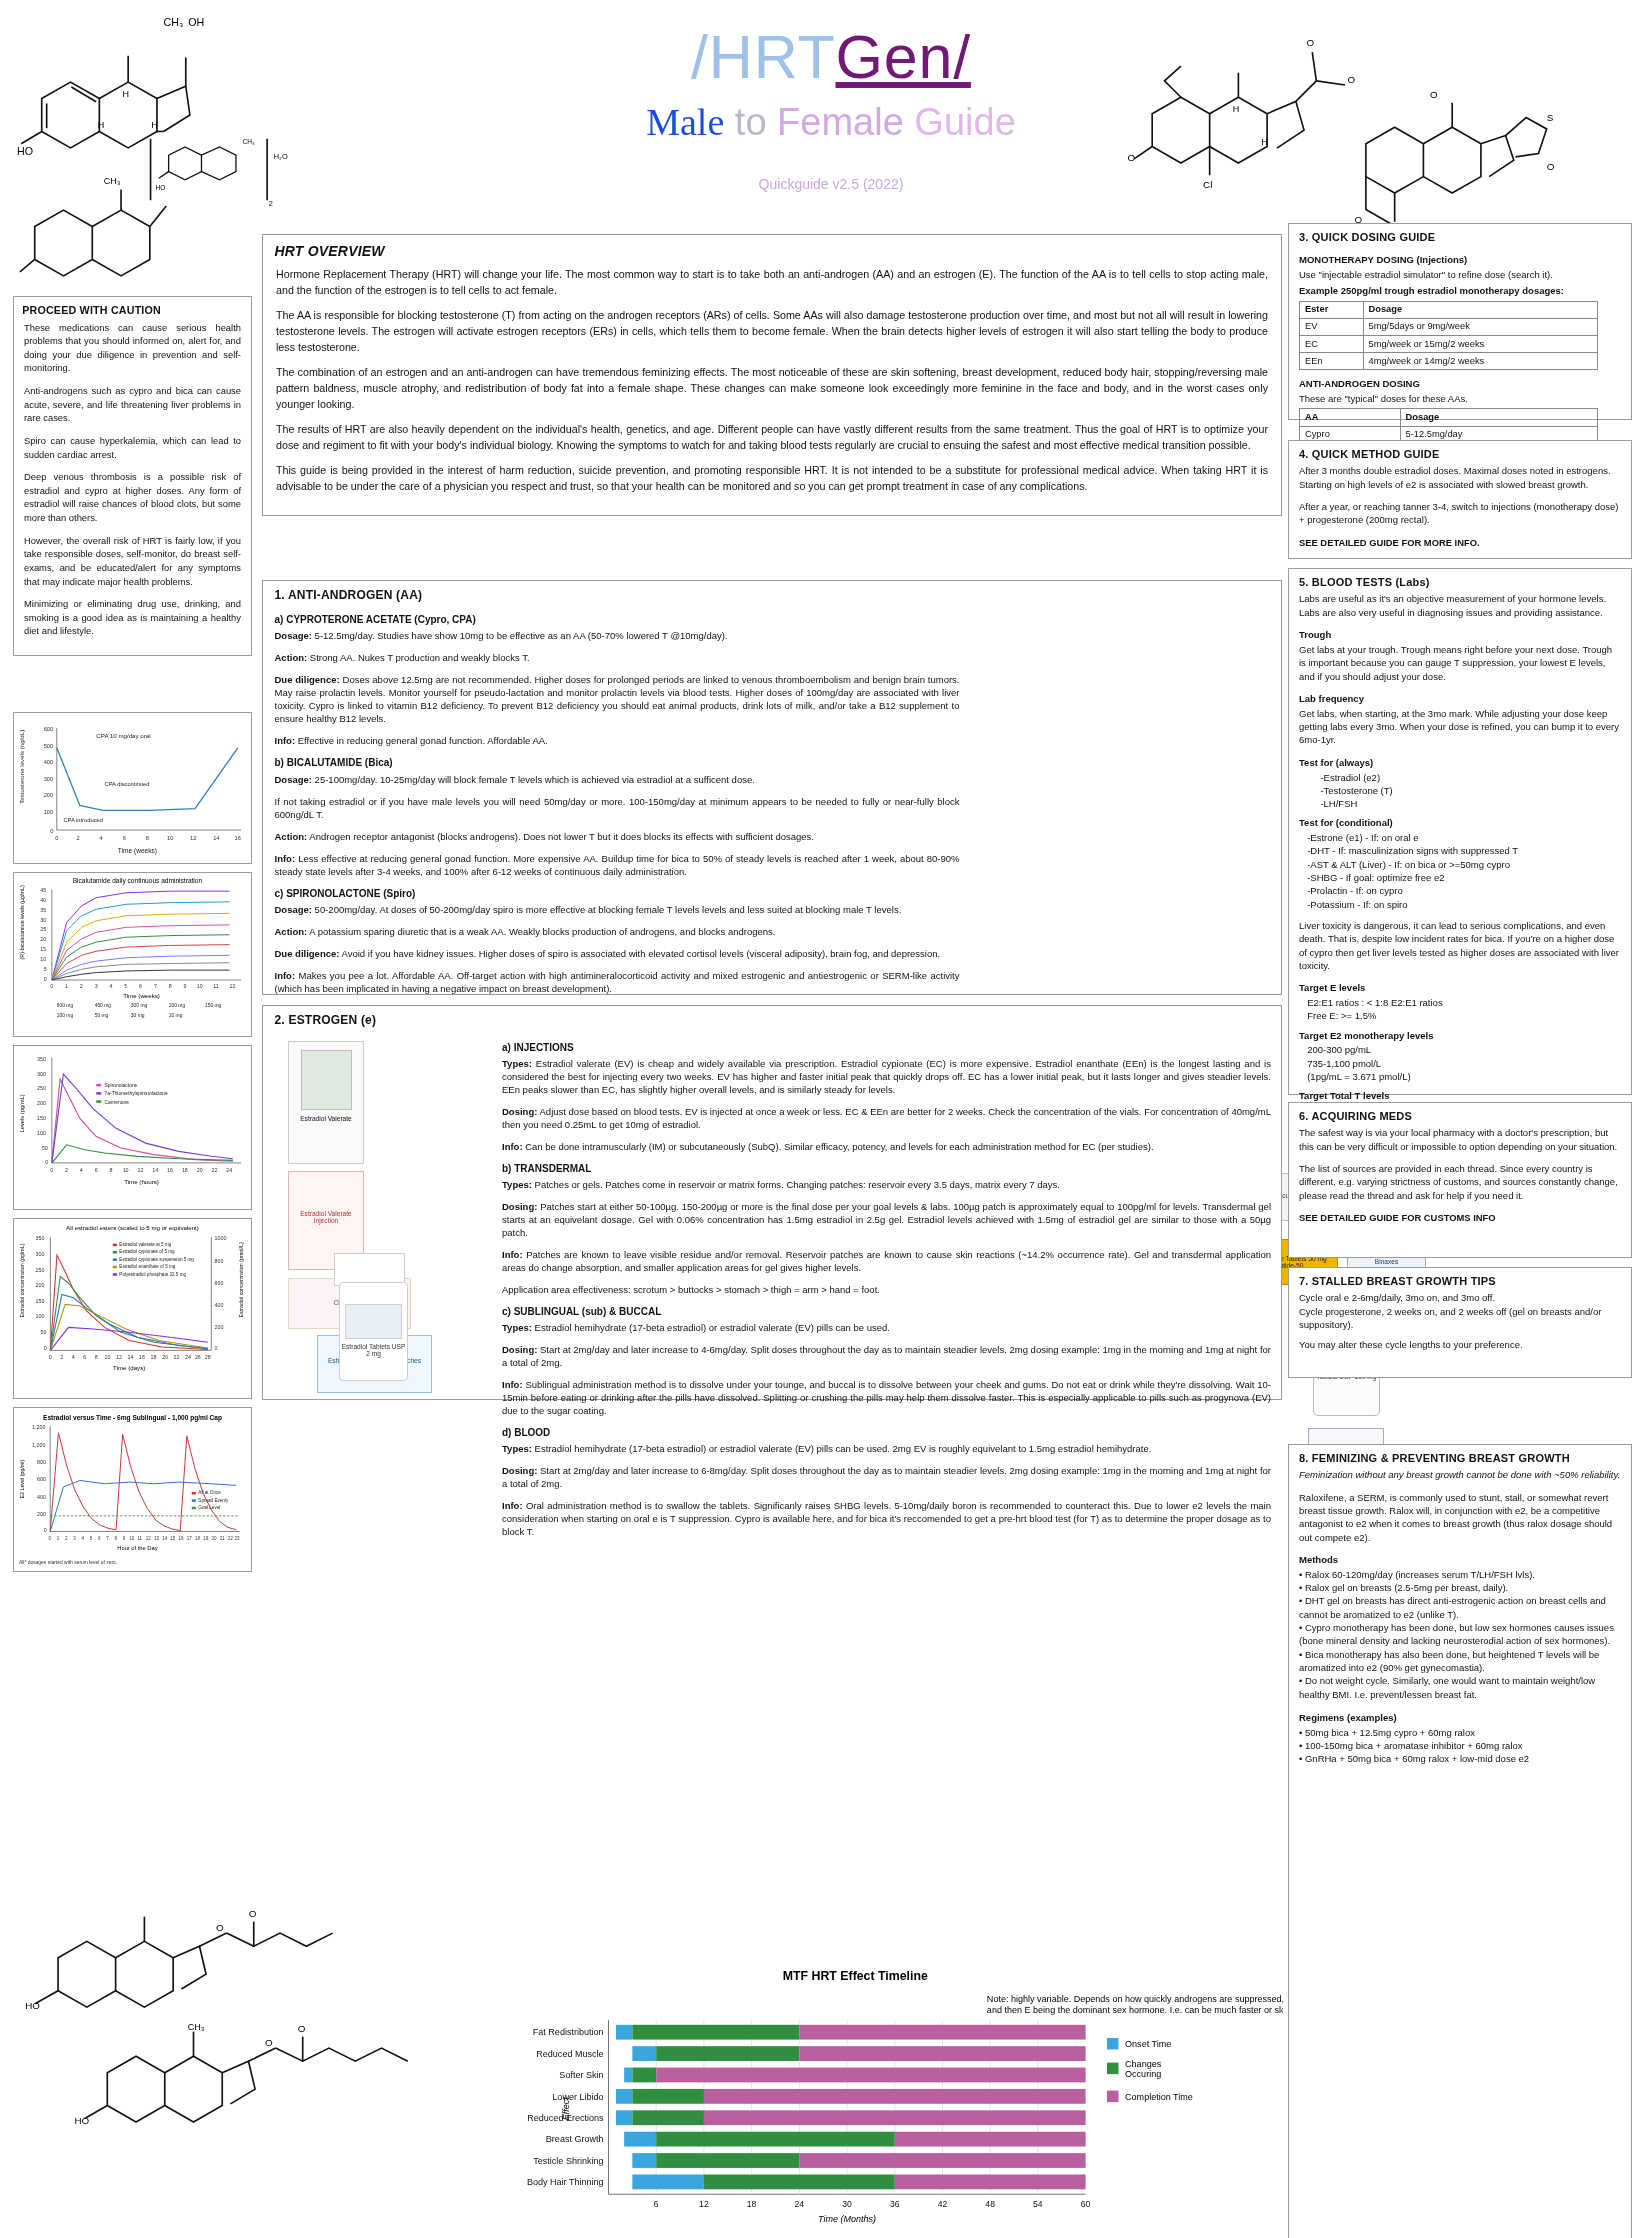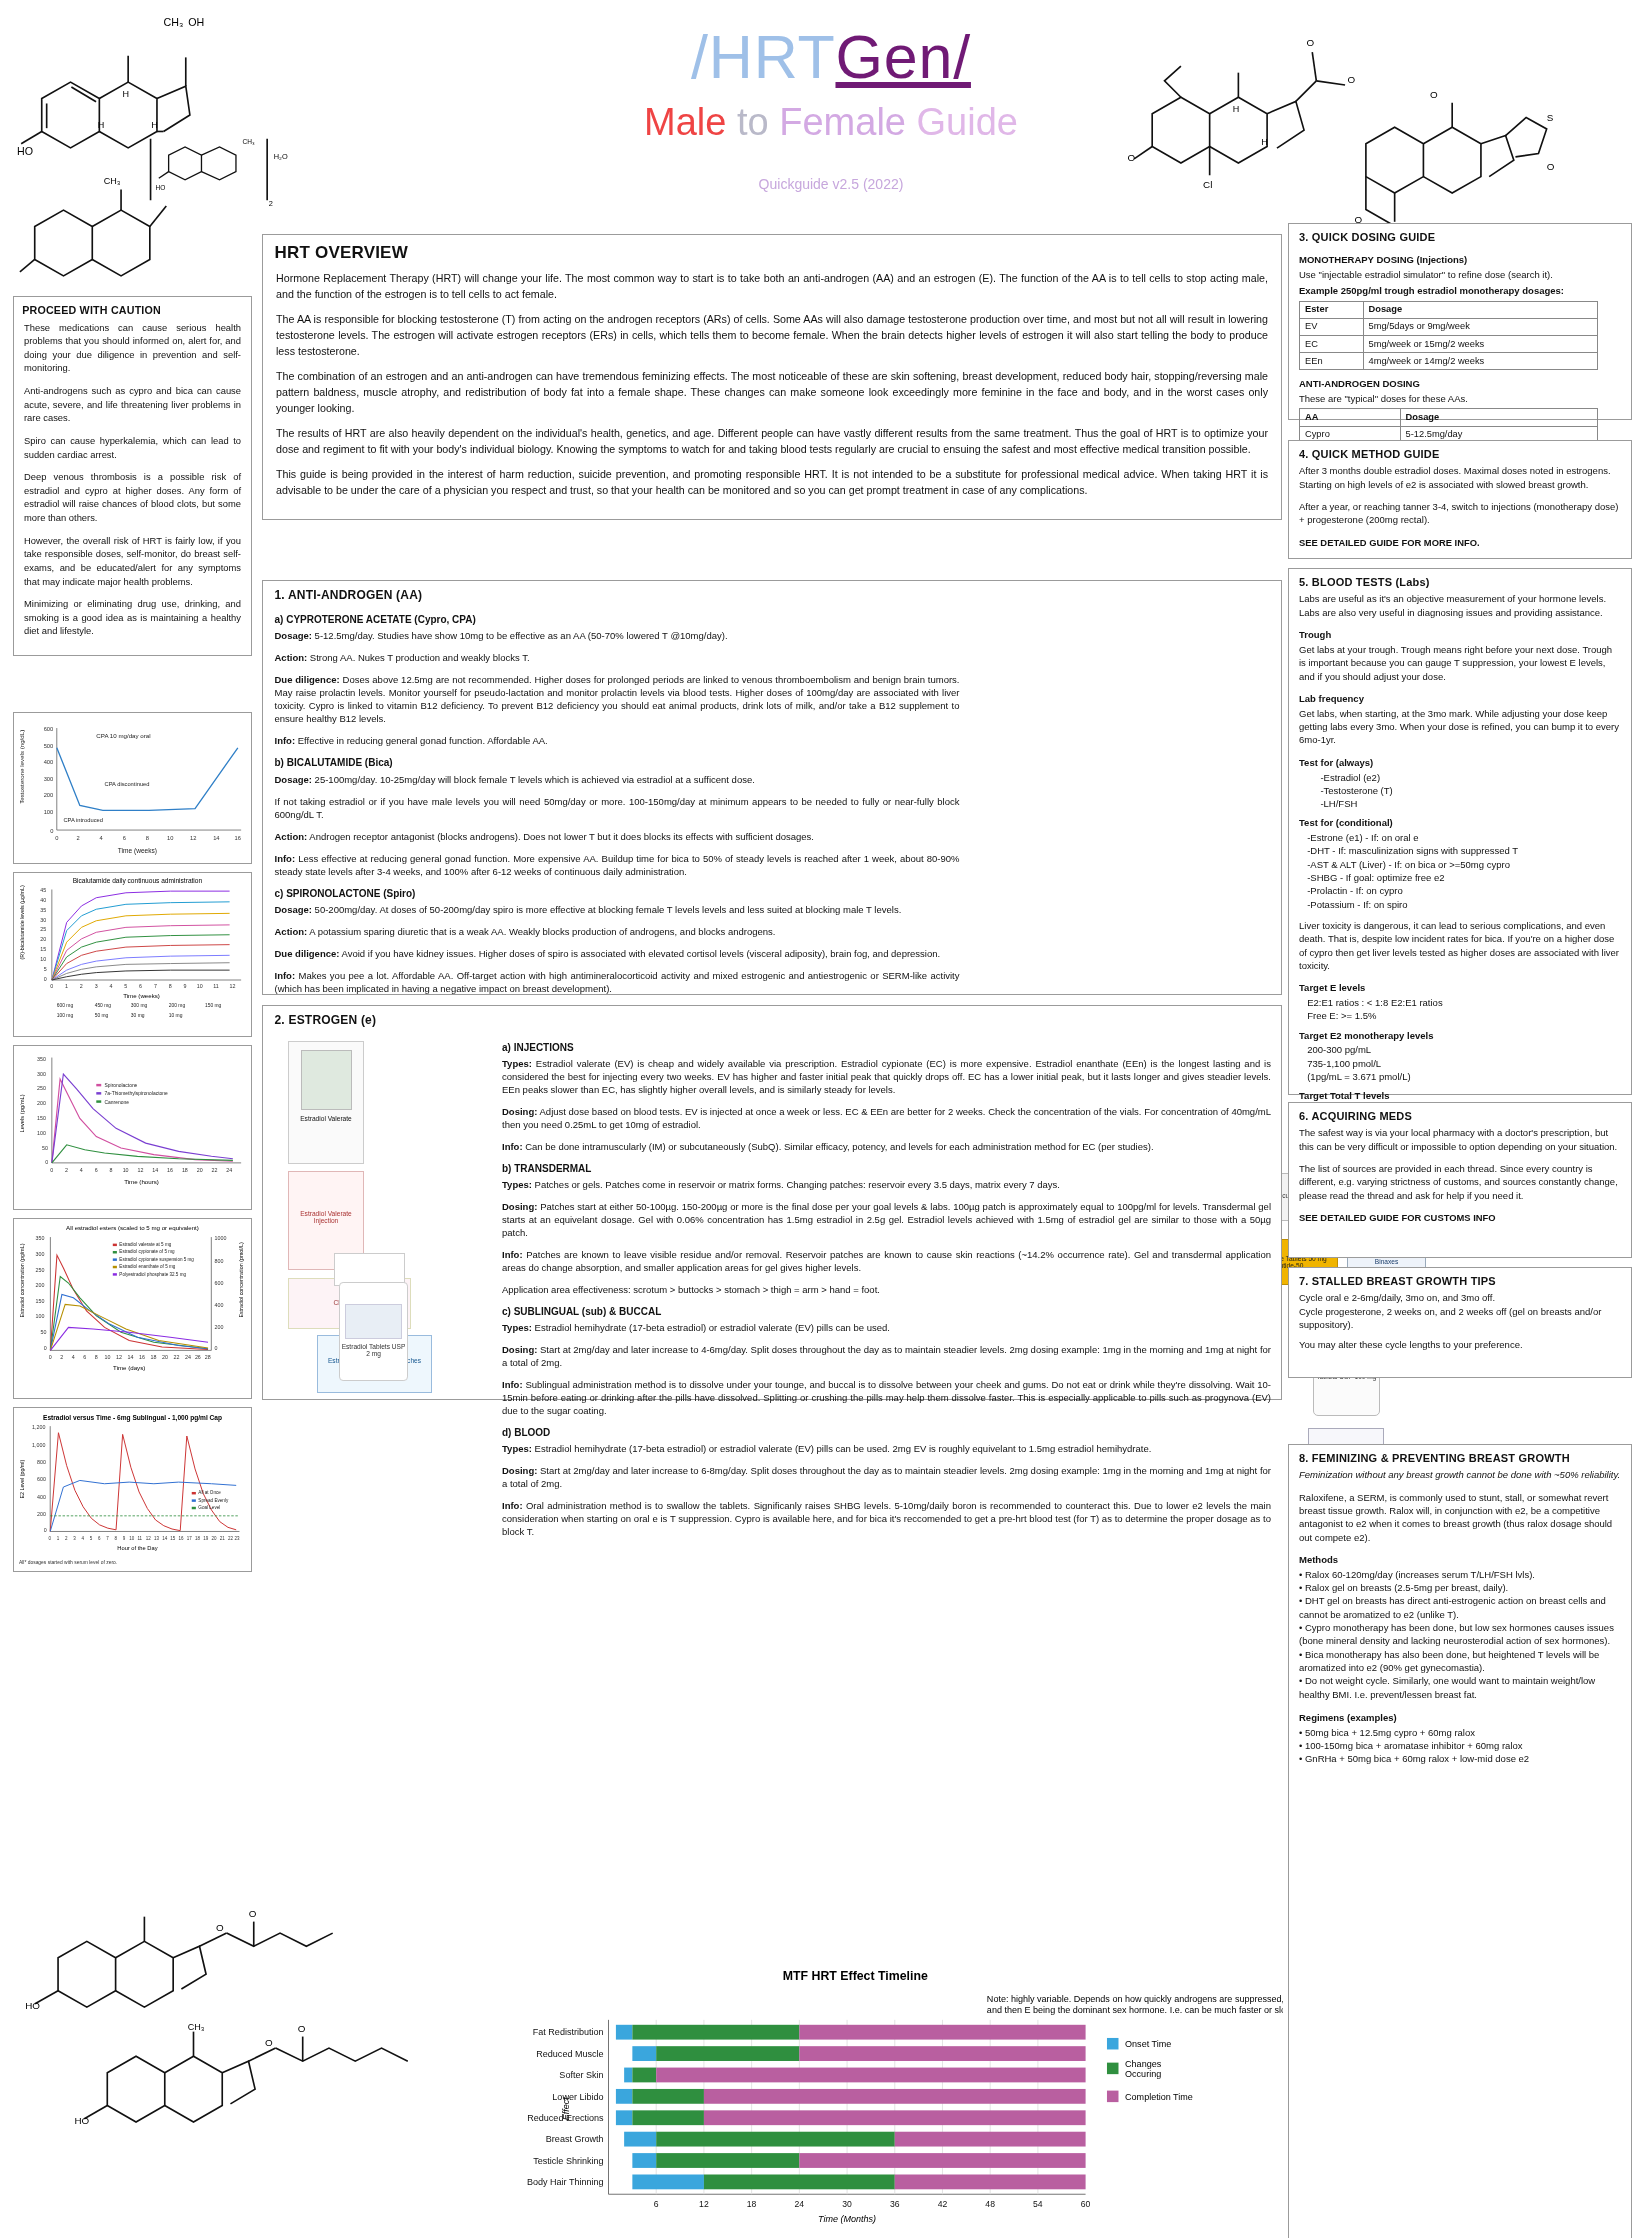--- a/index.html
+++ b/index.html
@@ -5,40 +5,40 @@
   html,body{margin:0;padding:0;background:#ffffff;}
   body{width:1645px;height:2239px;position:relative;font-family:"Liberation Sans",sans-serif;color:#111;}
   .page{position:relative;width:1645px;height:2239px;overflow:hidden;}
 
   
   .title-wrap{position:absolute;left:510px;top:25px;width:642px;text-align:center;}
   .logo{font-size:61px;letter-spacing:0.8px;font-weight:400;line-height:1.05;}
   .logo .a{color:#9fc0e8;}
   .logo .b{color:#701a75;text-decoration:underline;}
   .subtitle{font-size:38px;line-height:1.15;margin-top:11.5px;}
-  .subtitle .m{color:#ef4444;}
+  .subtitle .m{color:#1d4ed8;font-family:Liberation Serif, serif;}
   .subtitle .t{color:#b9b9c9;}
   .subtitle .f{color:#d3a9e3;}
   .subtitle .g{color:#e0b7e8;}
   .version{margin-top:32px;font-size:14px;color:#c7a7dd;}
 
   
   .panel{position:absolute;border:0.8px solid #9b9b9b;background:#fff;box-sizing:border-box;}
   .panel h3{margin:0;padding:6.6px 8.2px 3.3px 8.2px;font-size:12.3px;font-weight:700;letter-spacing:0.2px;}
   .panel .body{padding:0 10px 8.2px 10px;font-size:10.2px;line-height:1.42;text-align:justify;}
   .panel .body p{margin:0 0 9px 0;}
 
   
   #warn{left:13px;top:296px;width:239px;}
   #warn .body{font-size:9.4px;line-height:1.45;}
   #warn h3{font-size:10.7px;padding-bottom:5px;}
 
   
   #overview{left:262px;top:234px;width:1020px;}
-  #overview h3{font-size:17px;padding:8.2px 11.5px 6.6px 11.5px;}
+  #overview h3{font-size:14px;padding:8.2px 11.5px 6.6px 11.5px;font-style:italic;}
   #overview .body{padding:0 13px 11.5px 13px;font-size:10.7px;line-height:1.5;}
 
   
   #aa{left:262px;top:580px;width:1020px;height:415px;}
   #aa h3{font-size:12px;padding:6.6px 11.5px 5px 11.5px;}
   #aa .body{padding:0 11.5px 6.6px 11.5px;font-size:9.5px;line-height:1.37;width:708px;box-sizing:border-box;}
   .sub{font-weight:700;margin:6.6px 0 2.5px 0;font-size:10px;}
   .kv{margin:0 0 2.5px 0;}
   .kv b{font-weight:700;margin-top:9px;}
 

